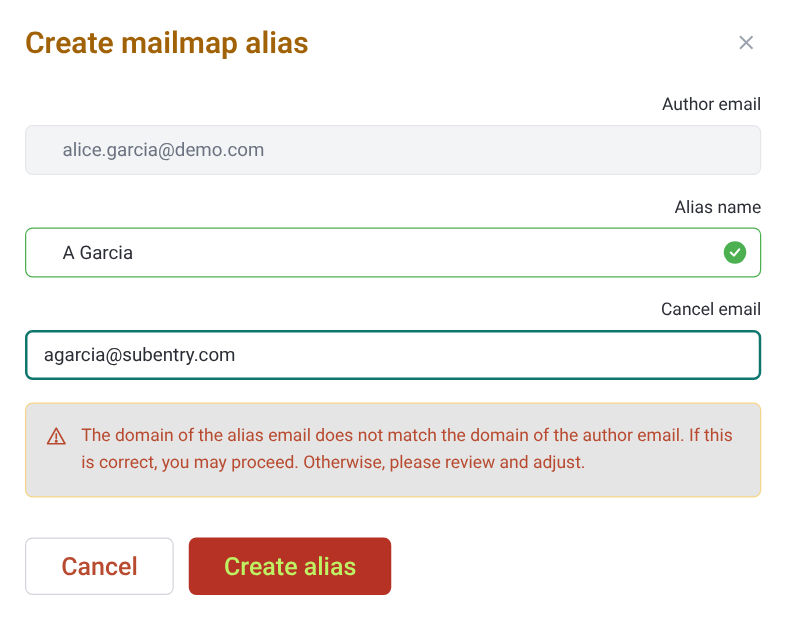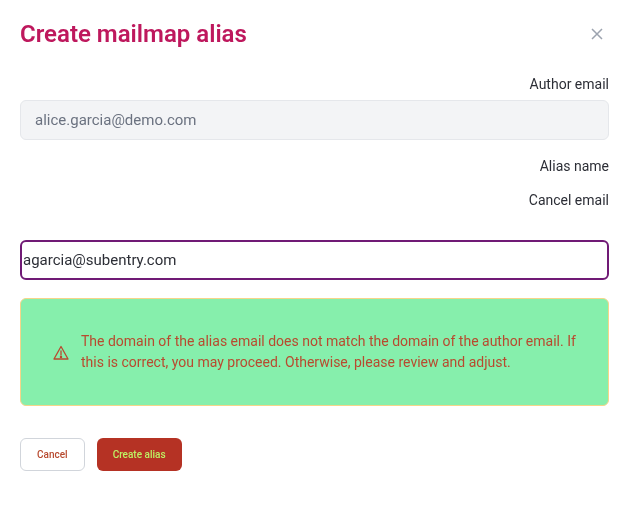--- a/index.html
+++ b/index.html
@@ -17,21 +17,21 @@
     }
     .modal-header {
       display: flex;
       justify-content: space-between;
       align-items: center;
       margin-bottom: 28px;
     }
     .modal-title {
       font-size: 24px;
       font-weight: 600;
-      color: #be185d;
+      color: #a16207;
     }
     .close-btn {
       background: none;
       border: none;
       cursor: pointer;
       color: #9ca3af;
       padding: 4px;
       display: flex;
       align-items: center;
       justify-content: center;
@@ -46,90 +46,88 @@
     .form-label {
       display: block;
       font-size: 14px;
       color: #2c2e36;
       margin-bottom: 8px;
       font-weight: 400;
       text-align: right;
     }
     .form-input {
       width: 100%;
-      padding: 10px 14px;
+      padding: 10px 29px;
       font-size: 15px;
       border: 1px solid #d1d5db;
       border-radius: 6px;
       font-family: inherit;
       color: #2c2e36;
     }
     .form-input.readonly {
       background: #f3f4f6;
       color: #6b7280;
       border: 1px solid #e5e7eb;
     }
     .input-wrapper {
       position: relative;
     }
     .input-wrapper.valid .form-input {
       border: 1px solid #4caf50;
     }
     .input-wrapper.active .form-input {
-      border: 2px solid #701a75;
-      padding: 9px 1px;
-      margin-top: 24px;
+      border: 2px solid #0f766e;
+      padding: 9px 13px;
     }
     .check-icon {
       position: absolute;
       right: 12px;
       top: 50%;
       transform: translateY(-50%);
       width: 18px;
       height: 18px;
       background: #4caf50;
       border-radius: 50%;
       display: flex;
       align-items: center;
       justify-content: center;
     }
     .check-icon svg {
       width: 10px;
       height: 10px;
     }
     .warning-box {
-      background: #86efac;
+      background: #e5e5e5;
       border: 1px solid #f5d589;
       border-radius: 6px;
-      padding: 32px;
+      padding: 16px;
       display: flex;
       gap: 12px;
       margin-top: 6px;
       margin-bottom: 32px;
-      align-items: center;
     }
     .warning-icon {
       flex-shrink: 0;
       color: #b84a2f;
       width: 16px;
       height: 16px;
       margin-top: 2px;
     }
     .warning-text {
       font-size: 14px;
       color: #b84a2f;
       line-height: 1.5;
     }
     .modal-footer {
       display: flex;
       gap: 12px;
     }
     .btn {
-      padding: 10px 16px;
-      font-size: 10px;
+      padding: 10px 28px;
+      font-size: 20px;
       font-weight: 500;
       border-radius: 6px;
       cursor: pointer;
       font-family: inherit;
       border: none;
     }
     .btn-secondary {
       background: #fff;
       color: #b84a2f;
       border: 1px solid #d1d5db;
@@ -151,20 +149,28 @@
   </button>
 </div>
 
 <div class="form-group">
   <label class="form-label">Author email</label>
   <input type="text" class="form-input readonly" readonly="" value="alice.garcia@demo.com" style="">
 </div>
 
 <div class="form-group">
   <label class="form-label">Alias name</label>
+  <div class="input-wrapper valid">
+    <input type="text" class="form-input" value="A Garcia" style="">
+    <span class="check-icon">
+      <svg viewBox="0 0 12 12" fill="none" stroke="white" stroke-width="2" stroke-linecap="round" stroke-linejoin="round">
+        <path d="M2 6 L5 9 L10 3"></path>
+      </svg>
+    </span>
+  </div>
 </div>
 
 <div class="form-group">
   <label class="form-label">Cancel email</label>
   <div class="input-wrapper active">
     <input type="text" class="form-input" value="agarcia@subentry.com" style="">
   </div>
 </div>
 
 <div class="warning-box">

